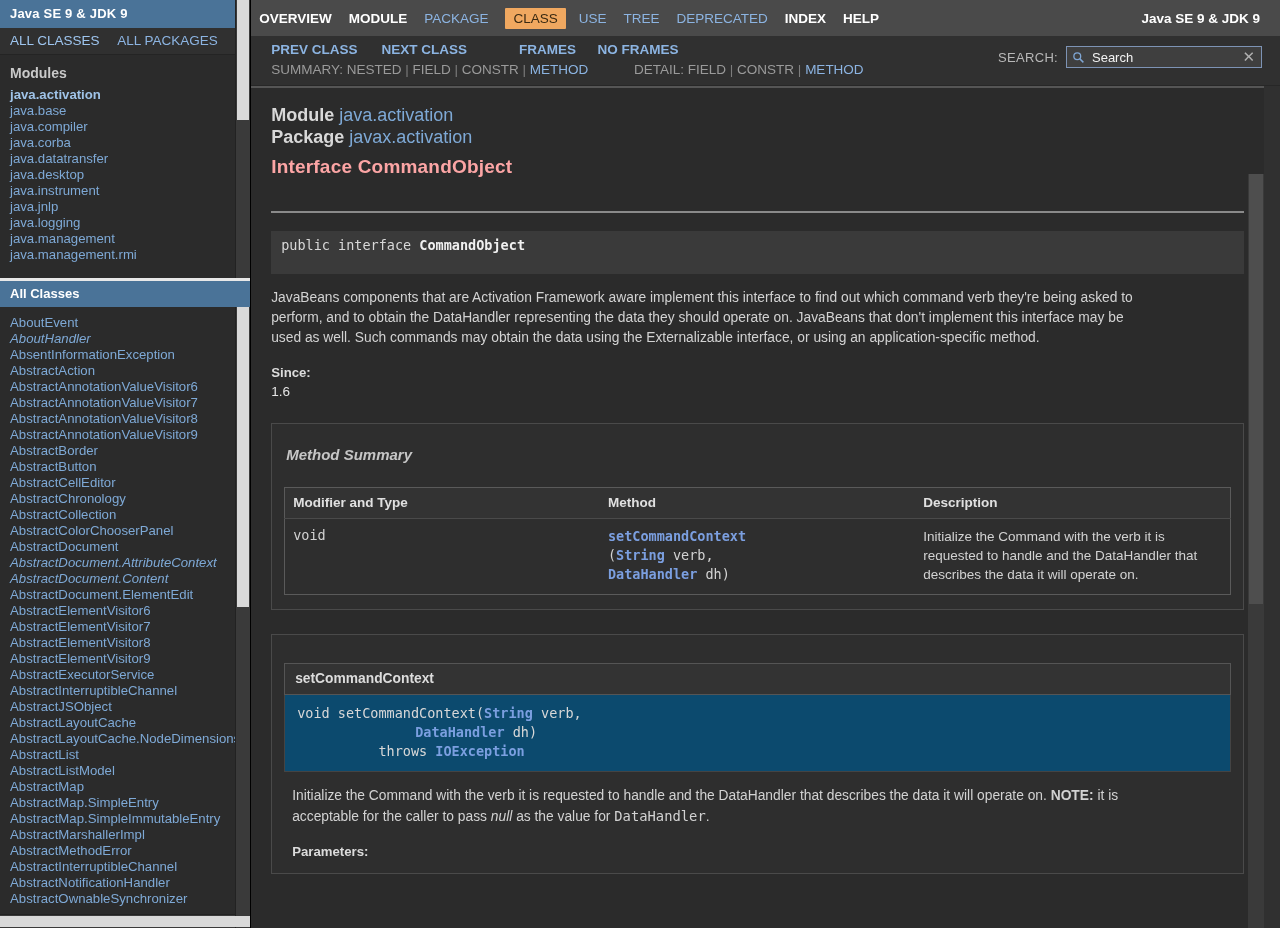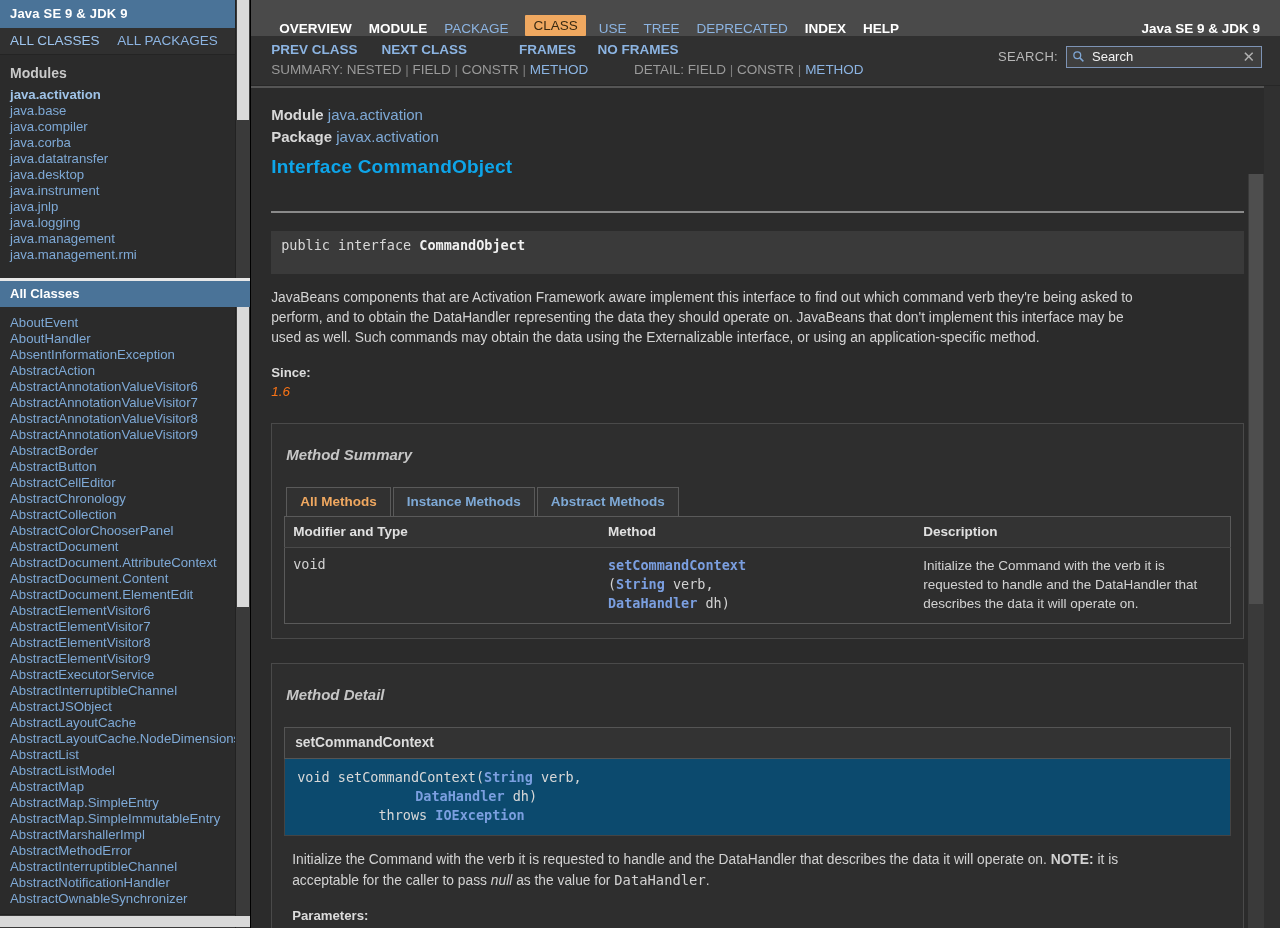--- a/index.html
+++ b/index.html
@@ -65,21 +65,21 @@
     color: #ffffff; font-weight: bold; font-size: 13px;
     padding: 5px 10px 6px 10px;
   }
   .left-bottom {
     flex: 1 1 auto; position: relative; overflow: hidden;
     background: #2b2b2b;
   }
   .classlist {
     padding: 8px 10px 0 10px;
   }
-  .classlist a.iface { }
+  .classlist a.iface { font-style: italic; }
 
   
   .lf-vscroll-top {
     position: absolute; right: 0; top: 0; width: 15px; height: 281px;
     background: #3a3a3a; border-left: 1px solid #222;
   }
   .lf-vscroll-top .thumb {
     position: absolute; left: 1px; right: 1px; top: 0; height: 120px;
     background: #d9d9d9;
   }
@@ -102,22 +102,22 @@
 
   
   .right-frame {
     flex: 1 1 auto; height: 928px; position: relative;
     background: #303030; overflow: hidden;
     display: flex; flex-direction: column;
   }
   .topnav {
     background: #4a4a4a;
     height: 36px;
-    display: flex; align-items: flex-end;
-    padding: 0 14px 0 28px;
+    display: flex; align-items: center;
+    padding: 0 14px 0 8px;
     color: #e4e4e4;
   }
   .topnav .item {
     font-size: 13.5px;
     margin-right: 17px;
     color: #8cb4e2; text-decoration: none;
     white-space: nowrap;
   }
   .topnav .item.plain { color: #ffffff; font-weight: bold; }
   .topnav .item.active {
@@ -179,44 +179,44 @@
   }
   .rf-vscroll {
     position: absolute; right: 0; top: 86px; bottom: 0; width: 16px;
     background: #3a3a3a;
   }
   .rf-vscroll .thumb {
     position: absolute; left: 1px; right: 1px; top: 0; height: 430px;
     background: #4e4e4e;
   }
 
-  .crumb { font-size: 15px; line-height: 22px; color: #cfcfcf; }
+  .crumb { font-size: 18px; line-height: 22px; color: #cfcfcf; }
   .crumb b { color: #d8d8d8; }
   .crumb a { color: #7ea9d6; text-decoration: none; }
   h2.title {
-    font-size: 19px; color: #0ea5e9; margin: 8px 0 0 0;
+    font-size: 19px; color: #fca5a5; margin: 8px 0 0 0;
     font-weight: bold; letter-spacing: .2px;
   }
   .hr-thick { border: 0; border-top: 2px solid #8a8a8a; margin: 33px 0 18px 0; }
 
   .sig-block {
     background: #3a3a3a;
     color: #d8d8d8;
     font-family: "DejaVu Sans Mono", monospace;
     font-size: 13.5px;
     padding: 6px 10px 21px 10px;
   }
   .sig-block b { color: #f0f0f0; }
 
   p.desc {
     font-size: 13.8px; line-height: 20px; color: #d2d2d2;
     margin: 14px 0 0 0; max-width: 880px;
   }
   .dt { font-weight: bold; font-size: 13.2px; color: #dcdcdc; margin-top: 17px; }
-  .dd { font-size: 13.5px; color: #f97316; margin-top: 4px; font-style: italic; }
+  .dd { font-size: 13.5px; color: #e5e5e5; margin-top: 4px; }
 
   .block {
     border: 1px solid #4a4a4a;
     margin-top: 24px;
     padding: 12px 12px 14px 12px;
     background: #2e2e2e;
   }
   h3.sec {
     font-style: italic; font-weight: bold; font-size: 15px;
     color: #c6c6c6; margin: 10px 0 24px 2px;
@@ -431,25 +431,20 @@
           <span>public interface </span><b>CommandObject</b>
         </div>
 
         <p class="desc">JavaBeans components that are Activation Framework aware implement this interface to find out which command verb they're being asked to perform, and to obtain the DataHandler representing the data they should operate on. JavaBeans that don't implement this interface may be used as well. Such commands may obtain the data using the Externalizable interface, or using an application-specific method.</p>
 
         <div class="dt">Since:</div>
         <div class="dd">1.6</div>
 
         <div class="block">
           <h3 class="sec">Method Summary</h3>
-          <div class="tabs" id="summary-tabs">
-              <div class="tab active">All Methods</div>
-              <div class="tab">Instance Methods</div>
-              <div class="tab">Abstract Methods</div>
-            </div>
           <table class="summary">
             <thead>
               <tr>
                 <th>Modifier and Type</th>
                 <th>Method</th>
                 <th>Description</th>
               </tr>
             </thead>
             <tbody>
               <tr>
@@ -459,21 +454,20 @@
                   <span>(</span><span class="tp">String</span><span> verb,</span><br>
                   <span class="tp">DataHandler</span><span> dh)</span>
                 </td>
                 <td class="col-desc">Initialize the Command with the verb it is requested to handle and the DataHandler that describes the data it will operate on.</td>
               </tr>
             </tbody>
           </table>
         </div>
 
         <div class="block">
-          <h3 class="sec">Method Detail</h3>
 
           <div class="detail-name-bar">setCommandContext</div>
           <div class="detail-sig"><span>void setCommandContext(</span><span class="tp">String</span><span> verb,</span>
 <span style="padding-left:118px"></span><span class="tp">DataHandler</span><span> dh)</span>
 <span>          throws </span><span class="tp">IOException</span></div>
 
           <div class="detail-body">
             <p class="desc"><span>Initialize the Command with the verb it is requested to handle and the DataHandler that describes the data it will operate on. </span><b>NOTE:</b><span> it is acceptable for the caller to pass </span><i>null</i><span> as the value for </span><span class="mono-i">DataHandler</span><span>.</span></p>
             <div class="dt">Parameters:</div>
           </div>

